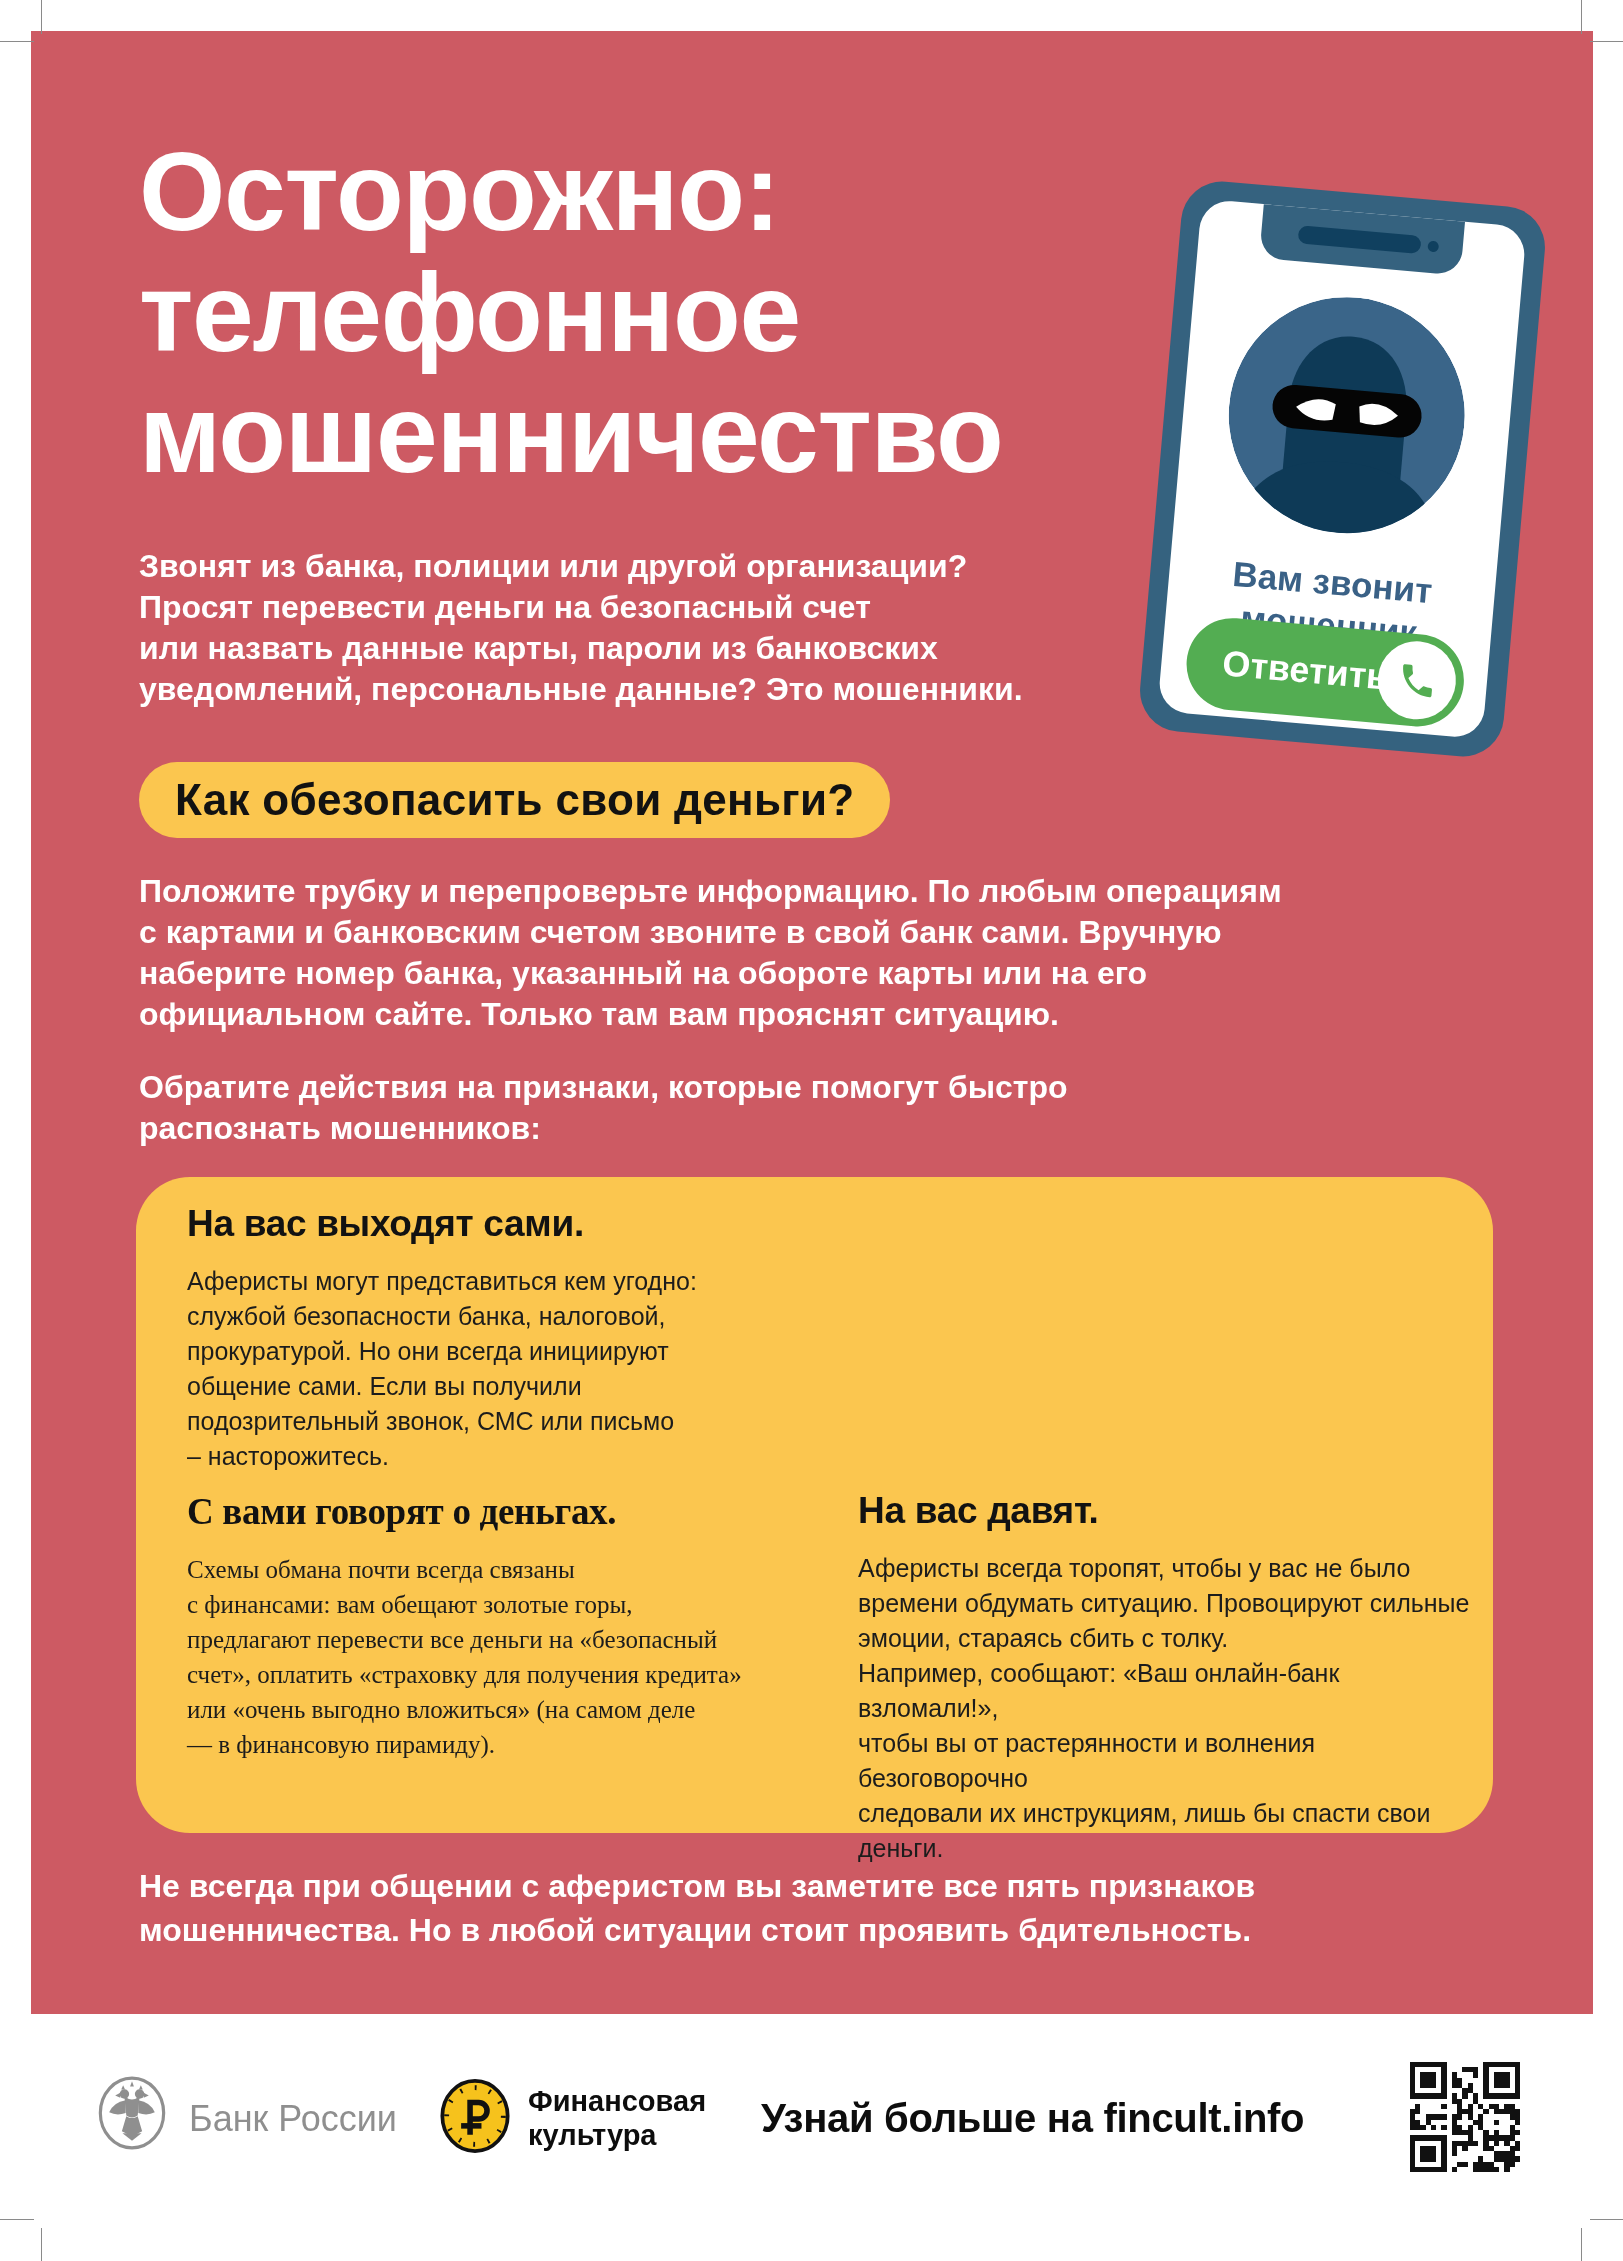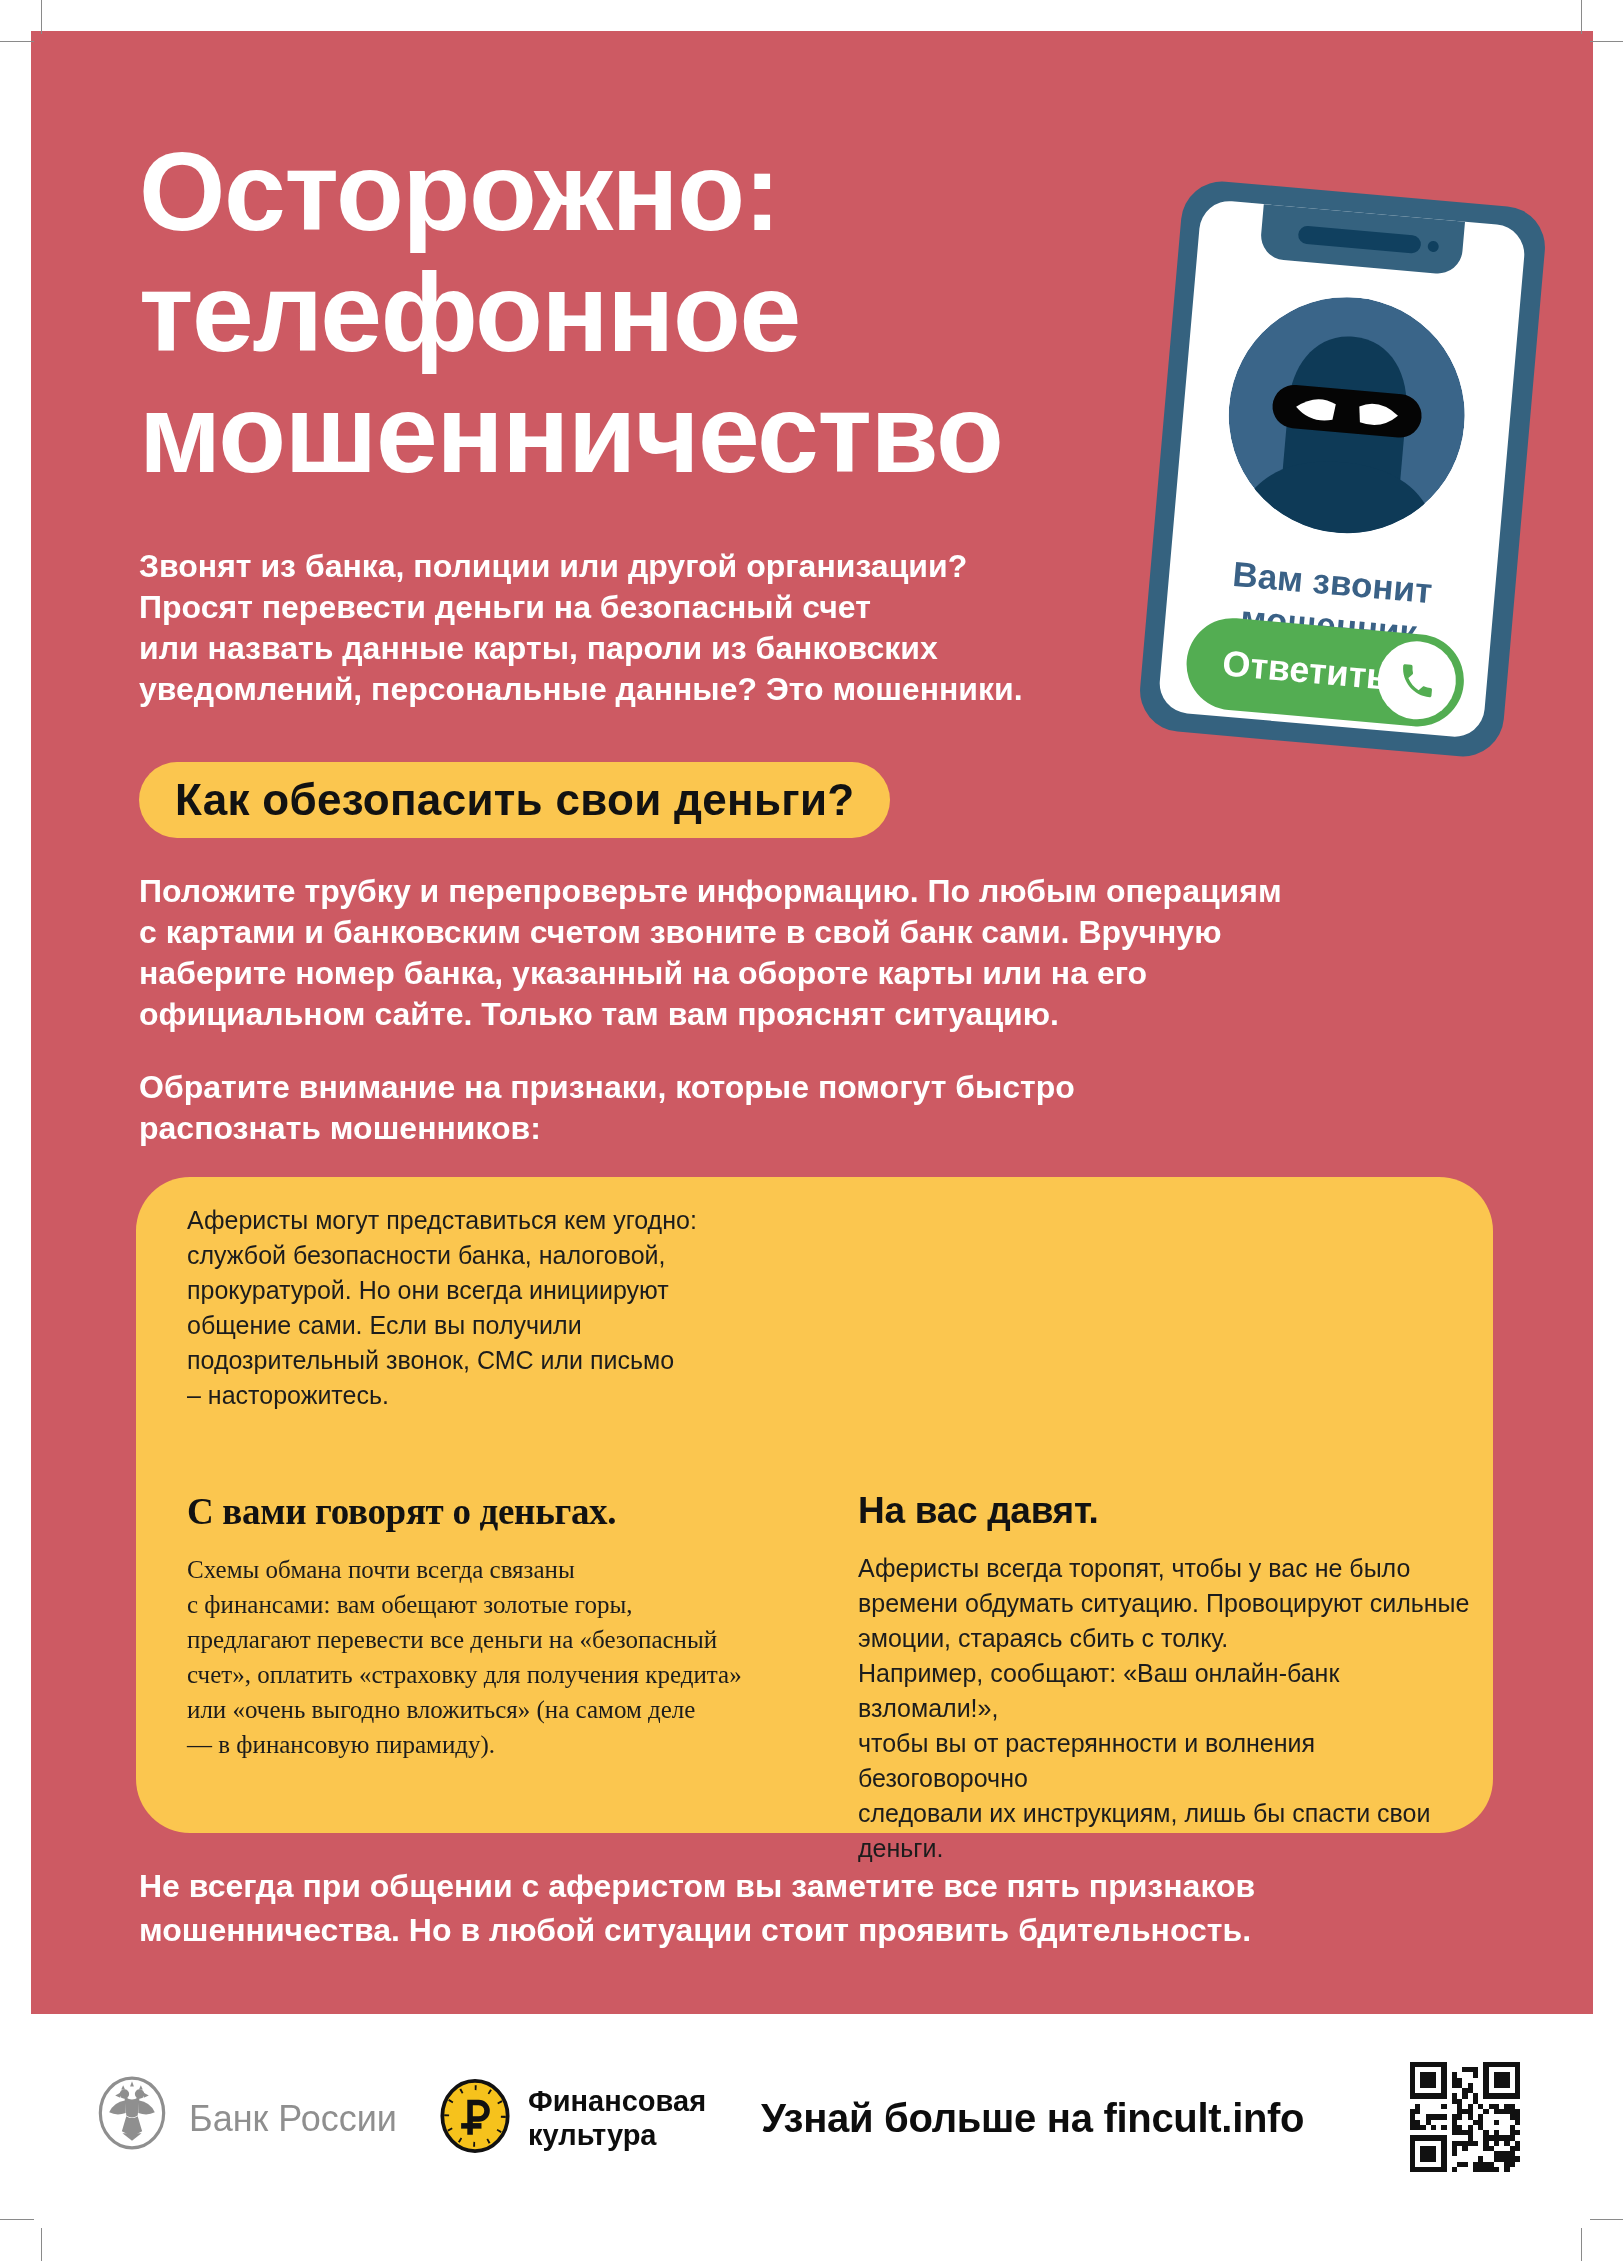--- a/index.html
+++ b/index.html
@@ -90,25 +90,26 @@
 мошенничество</div>
 <div class="intro pre">Звонят из банка, полиции или другой организации?
 Просят перевести деньги на безопасный счет
 или назвать данные карты, пароли из банковских
 уведомлений, персональные данные? Это мошенники.</div>
 <div class="pill">Как обезопасить свои деньги?</div>
 <div class="para1 pre">Положите трубку и перепроверьте информацию. По любым операциям
 с картами и банковским счетом звоните в свой банк сами. Вручную
 наберите номер банка, указанный на обороте карты или на его
 официальном сайте. Только там вам прояснят ситуацию.</div>
-<div class="para2 pre">Обратите внимание на признаки, которые помогут быстро
+<div class="para2 pre">Обратите действия на признаки, которые помогут быстро
 распознать мошенников:</div>
 
 <div class="signs-box"></div>
 <div class="card card1">
+  <div class="card-title">На вас выходят сами.</div>
   <div class="card-body pre">Аферисты могут представиться кем угодно:
 службой безопасности банка, налоговой,
 прокуратурой. Но они всегда инициируют
 общение сами. Если вы получили
 подозрительный звонок, СМС или письмо
 – насторожитесь.</div>
 </div>
 <div class="card card2">
 </div>
 <div class="card card3">

